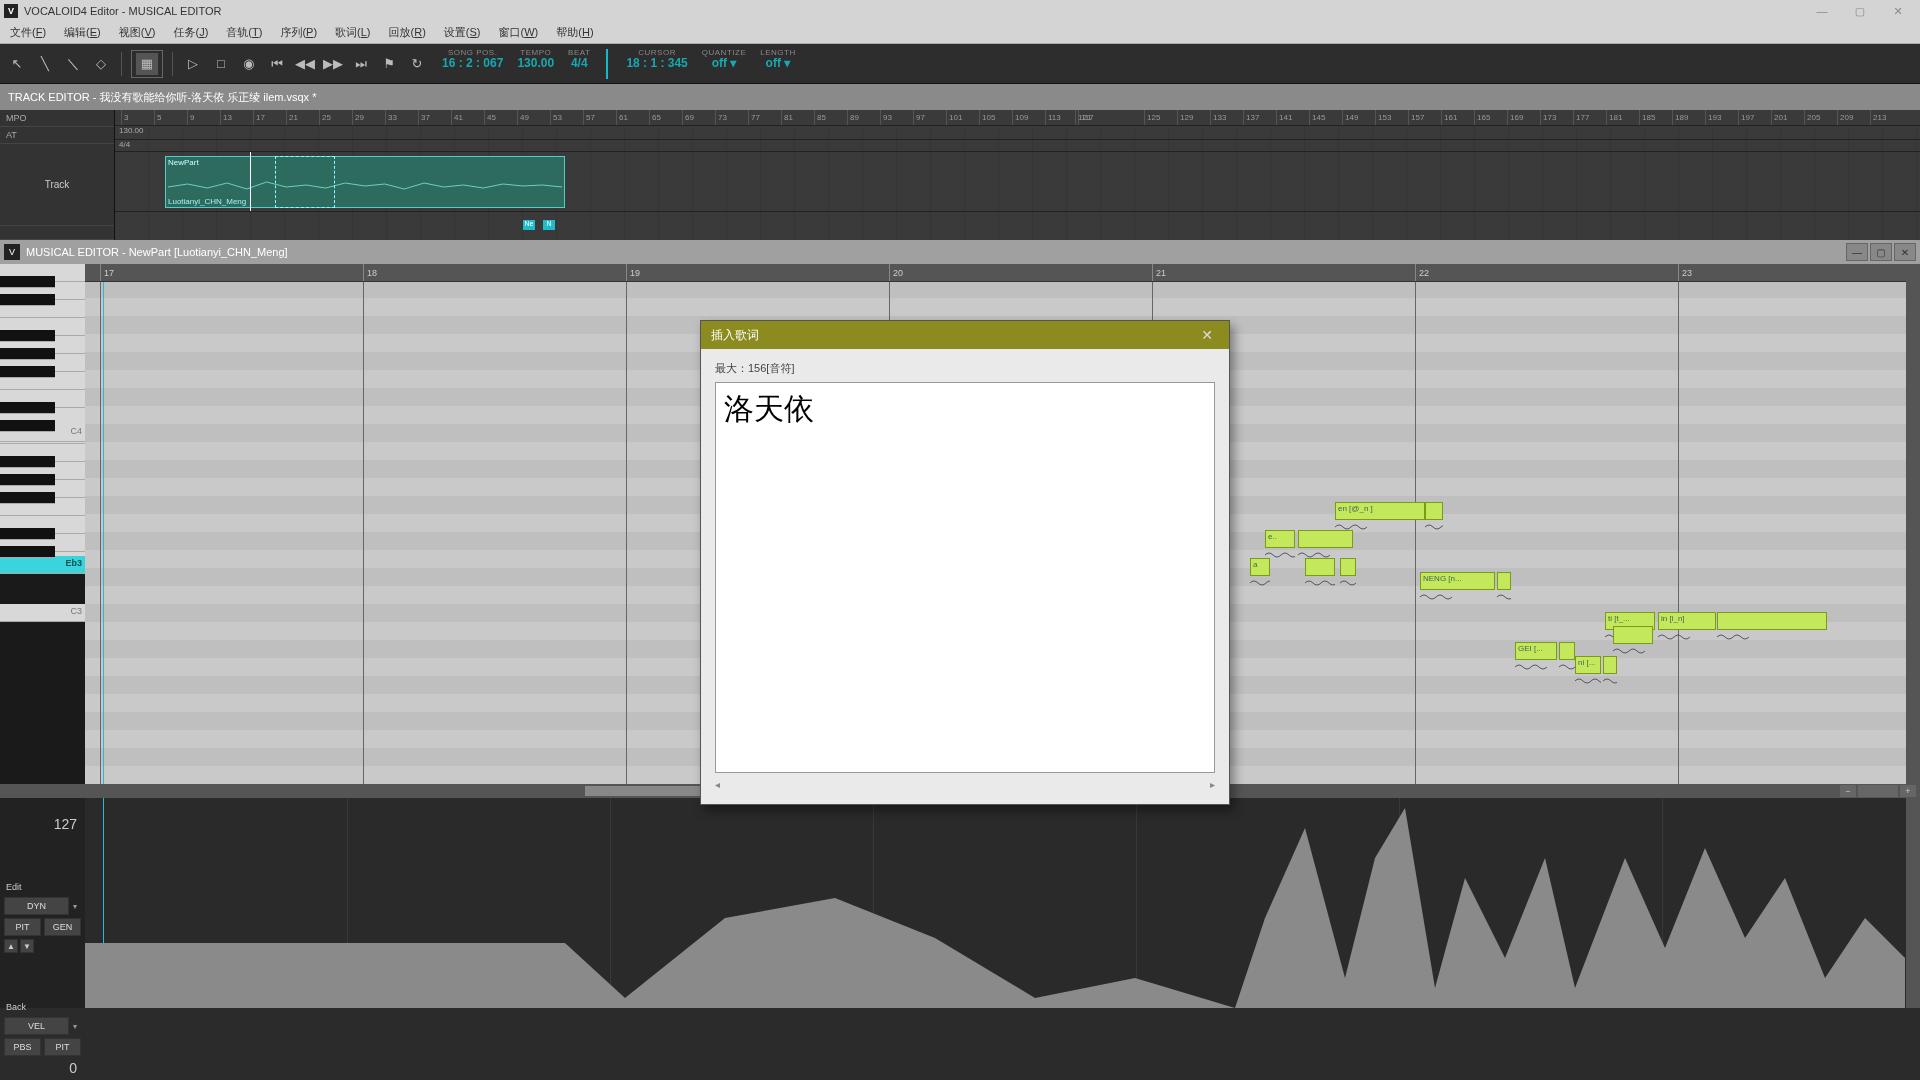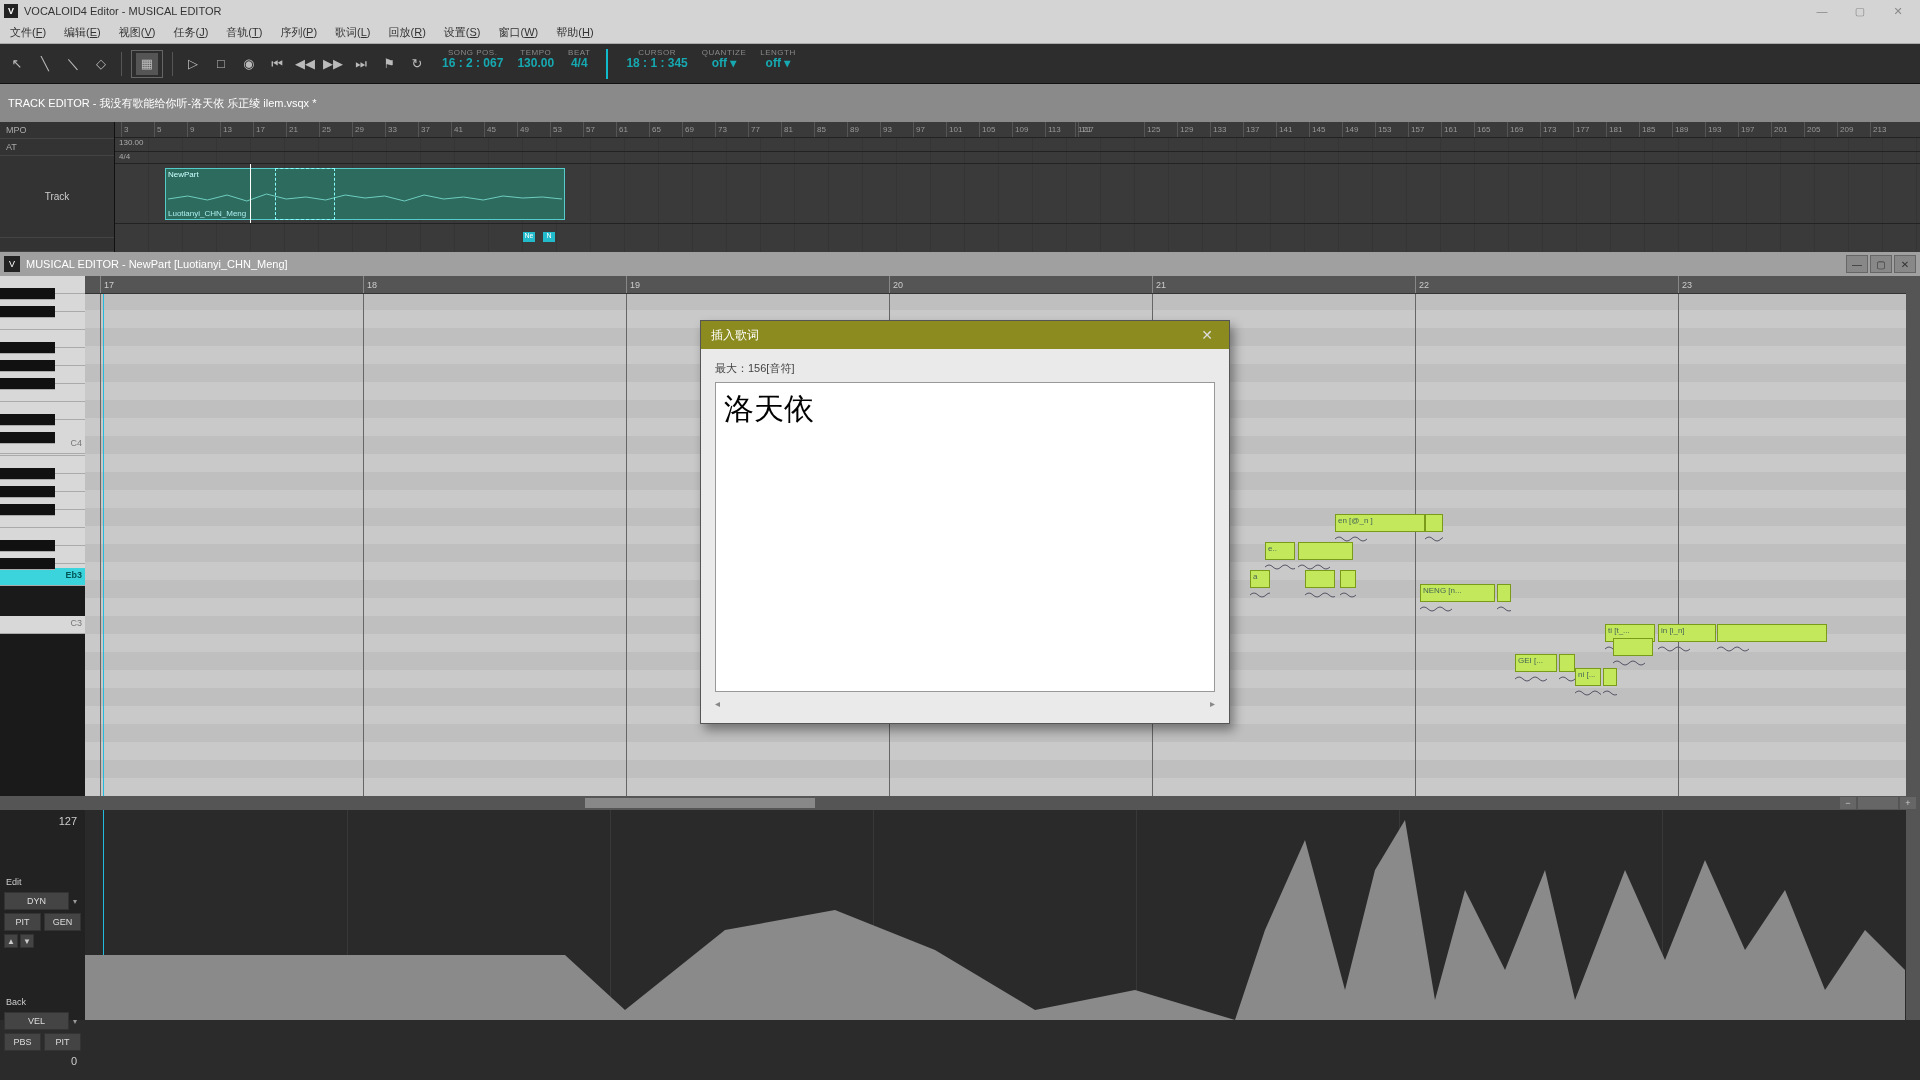--- a/index.html
+++ b/index.html
@@ -24,21 +24,21 @@
 .tool-box { border:1px solid #666; padding:2px 4px; display:flex; align-items:center; gap:6px; }
 
 .transport-info { display:flex; gap:14px; margin-left:8px; color:#16a9b1; font-size:10px; }
 .info-block { display:flex; flex-direction:column; align-items:center; line-height:1.1; }
 .info-label { color:#888; font-size:8px; letter-spacing:0.5px; }
 .info-value { color:#16a9b1; font-size:12px; font-weight:bold; }
 .playhead-marker { width:8px; height:30px; display:flex; }
 .playhead-marker::before { content:''; width:2px; background:#1bc; margin-left:2px; }
 
 
-.section-header { height: 38px; background: #8a8a8a; color:#fff; display:flex; align-items:center; padding:0 8px; font-size:11px; }
+.section-header { height: 26px; background: #8a8a8a; color:#fff; display:flex; align-items:center; padding:0 8px; font-size:11px; }
 
 
 .track-editor { height: 130px; background:#3a3a3a; display:flex; position:relative; }
 .track-left { width:115px; background:#333; border-right:1px solid #111; display:flex; flex-direction:column; }
 .track-left-row { flex:0 0 auto; padding:3px 6px; color:#aaa; font-size:9px; border-bottom:1px solid #444; }
 .track-left-track { flex:1; display:flex; align-items:center; justify-content:center; color:#ccc; font-size:10px; border-bottom:1px solid #444; }
 .track-timeline { flex:1; position:relative; overflow:hidden; }
 .timeline-ruler { height:16px; background:#3a3a3a; position:relative; border-bottom:1px solid #222; }
 .ruler-tick { position:absolute; top:0; height:100%; color:#999; font-size:8px; border-left:1px solid #555; padding-left:2px; line-height:16px; }
 .track-rows { position:relative; height:calc(100% - 16px); background:repeating-linear-gradient(90deg,#3a3a3a 0,#3a3a3a 33px,#353535 33px,#353535 34px); }
@@ -84,21 +84,21 @@
 
 .param-panel { height:210px; display:flex; background:#2a2a2a; }
 .param-left { width:85px; background:#222; display:flex; flex-direction:column; padding:4px; gap:3px; }
 .param-lbl { color:#ccc; font-size:9px; padding:2px;margin-top:44px; }
 .param-btn { background:#444; color:#ddd; font-size:9px; padding:3px 5px; text-align:center; border:1px solid #333; }
 .param-btn-row { display:flex; gap:3px; }
 .param-btn-row .param-btn { flex:1; }
 .param-dropdown { display:flex; align-items:center; }
 .param-dropdown .param-btn { flex:1; }
 .dropdown-arrow { width:12px; color:#999; font-size:8px; text-align:center; }
-.param-num { color:#ccc; font-size:11px; text-align:right; padding:1px 4px; }
+.param-num { color:#ccc; font-size:14px; text-align:right; padding:1px 4px;margin-top:13px; }
 .param-arrows { display:flex; gap:2px; }
 .param-arrows .ab { width:14px; height:14px; background:#444; color:#ccc; font-size:8px; display:flex; align-items:center; justify-content:center; border:1px solid #333; }
 
 .param-graph { flex:1; position:relative; background:#2a2a2a; overflow:hidden; }
 .param-grid { position:absolute; inset:0; background:repeating-linear-gradient(90deg,#2a2a2a 0,#2a2a2a 262px,#383838 262px,#383838 263px); }
 .param-wave { position:absolute; bottom:0; left:0; right:0; height:100%; }
 .param-wave path { fill:#8a8a8a; }
 .param-playhead { position:absolute; top:0; bottom:0; width:1px; background:#2bd; }
 .param-scroll-v { width:14px; background:#555; }
 
@@ -108,21 +108,21 @@
 .zoom-ctrl { margin-left:auto; display:flex; gap:2px; padding:0 4px; }
 .zoom-btn { width:16px; height:12px; background:#666; color:#ccc; font-size:9px; display:flex; align-items:center; justify-content:center; }
 
 
 .dialog-overlay { position:absolute; top:0; left:0; right:0; bottom:0; z-index:100; pointer-events:none; }
 .dialog { position:absolute; width:530px; background:#eaeaea; border:1px solid #555; box-shadow:4px 6px 10px rgba(0,0,0,0.4); pointer-events:auto; }
 .dialog-title { height:28px; background:#8b8b20; color:#fff; display:flex; align-items:center; padding:0 10px; font-size:12px; }
 .dialog-close { margin-left:auto; width:24px; height:20px; display:flex; align-items:center; justify-content:center; color:#ddd; font-size:14px; }
 .dialog-body { padding:12px 14px 14px; }
 .dialog-hint { font-size:11px; color:#444; margin-bottom:6px; }
-.dialog-textarea { width:100%; height:310px; border:1px solid #999; background:#fff; padding:6px 8px; font-size:30px; resize:none; font-family:inherit; position:relative; }
+.dialog-textarea { width:100%; height:391px; border:1px solid #999; background:#fff; padding:6px 8px; font-size:30px; resize:none; font-family:inherit; position:relative; }
 .ta-scroll-hint { display:flex; justify-content:space-between; font-size:10px; color:#888; margin-top:2px; }
 .dialog-buttons { display:flex; justify-content:flex-end; gap:14px; margin-top:12px; }
 .dlg-btn { width:90px; height:26px; background:#e8e8e8; border:1px solid #888; font-size:12px; }
 
 svg.wave-svg { width:100%; height:100%; }
 </style>
 </head>
 <body>
 
 <div class="titlebar">

